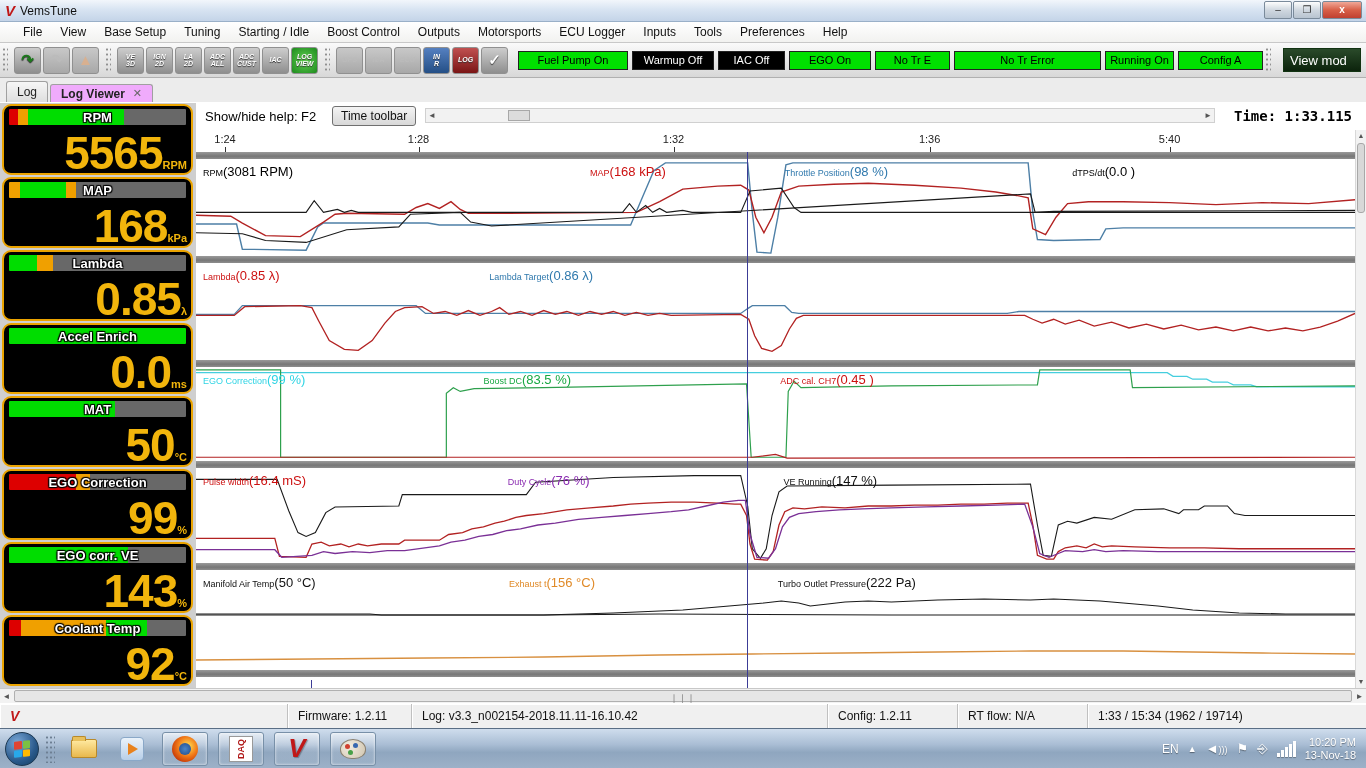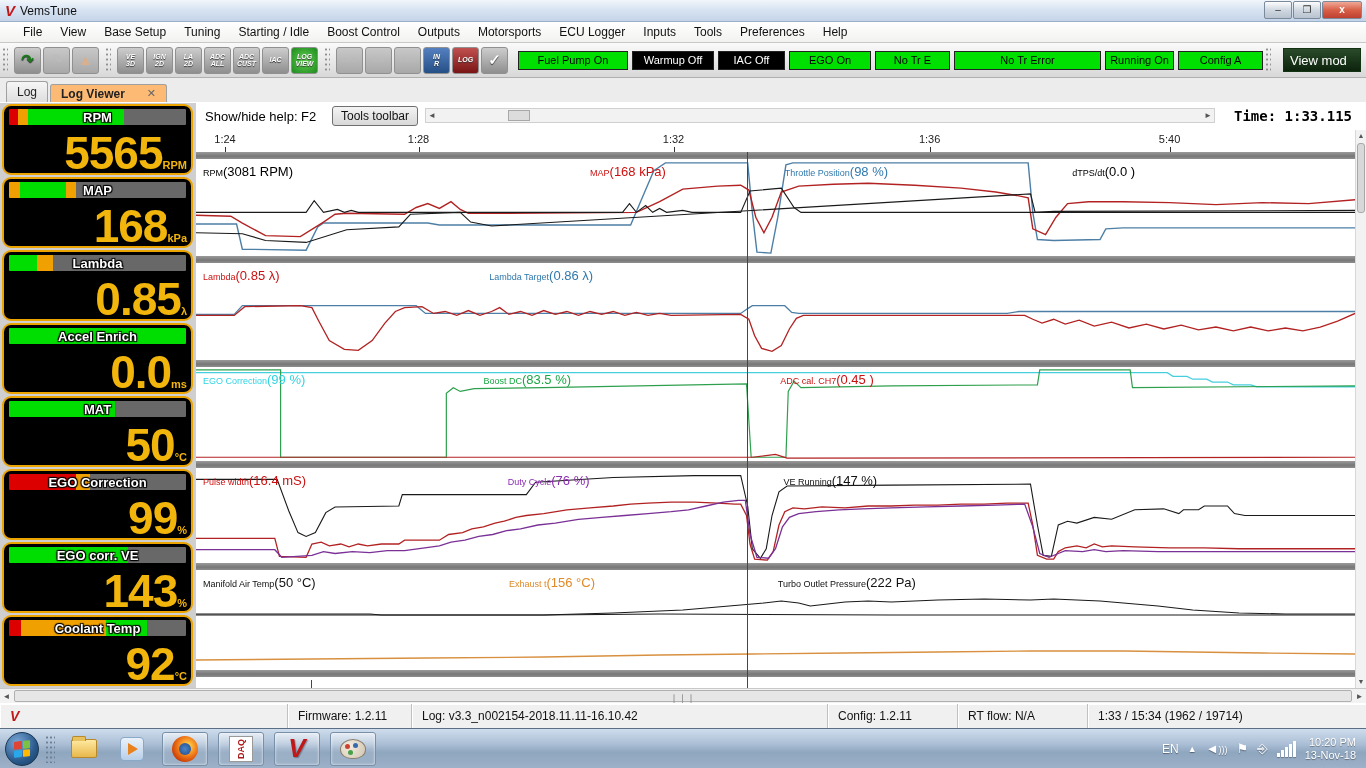--- a/index.html
+++ b/index.html
@@ -43,21 +43,21 @@
   .light { height:19px; border:1px solid #222; font-size:11px; display:flex; align-items:center; justify-content:center; color:#000; background:#00e000; padding:0 0;text-align:center; }
   .light.off { background:#000; color:#fff; }
   .viewmode { height:24px; width:78px; margin-left:10px; border:1px solid #123312;
     background:linear-gradient(#2a4a2a,#0c230c); color:#fff; font-size:13px; display:flex; align-items:center; padding-left:6px; overflow:hidden; white-space:nowrap; }
 
   
   .tabbar { position:absolute; left:0; top:78px; width:1366px; height:25px; background:#ececec; border-bottom:1px solid #fff;
     display:flex; align-items:flex-end; padding-left:6px; }
   .tab { border:1px solid #a0a0a0; border-bottom:none; border-radius:3px 3px 0 0; height:21px;
     background:linear-gradient(#f6f6f6,#dedede); font-size:12px; color:#222; display:flex; align-items:center; padding:0 10px; margin-right:2px; }
-  .tab.active { background:#fdba74; height:18px; font-weight:bold;gap:14px; }
+  .tab.active { background:#f0abfc; height:18px; font-weight:bold; }
   .tabclose { margin-left:8px; color:#666; font-size:11px; font-weight:normal; }
 
   
   .workspace { position:absolute; left:0; top:103px; width:1130px; height:585px; background:#a3a3a3; }
 
   
   .gauges { position:absolute; left:0; top:0; width:196px; height:585px; background:#cfcfcf; padding:1px 2px; }
   .gauge { position:relative; width:191px; height:71px; margin-bottom:2px; background:#000;
     border:2px solid #eba400; border-radius:9px; overflow:hidden; }
   .ghead { position:relative; height:16px; margin:3px 5px 0 5px; display:flex; border-radius:1px; overflow:hidden; }
@@ -299,21 +299,21 @@
             <div class="gseg" style="background: rgb(104, 104, 104); width: 22%;"></div>
             <div class="gtitle">Coolant Temp</div>
           </div>
           <div class="gval">92<span class="gunit">°C</span></div>
         </div>
       </div>
 
     <div class="chartarea">
       <div class="helprow">
         <span class="helptext">Show/hide help: F2</span>
-        <button class="opentb">Tools toolbar</button>
+        <button class="opentb">Time toolbar</button>
         <div class="minisb">
           <div class="arrow" style="left:0;">◄</div>
           <div class="thumb"></div>
           <div class="arrow" style="right:0;">►</div>
         </div>
         <span class="timelabel">Time: 1:33.115</span>
       </div>
 
       <div class="timeaxis" id="timeaxis">
           <span class="tick" style="left: 2.5%; text-align: right;">1:24</span>

